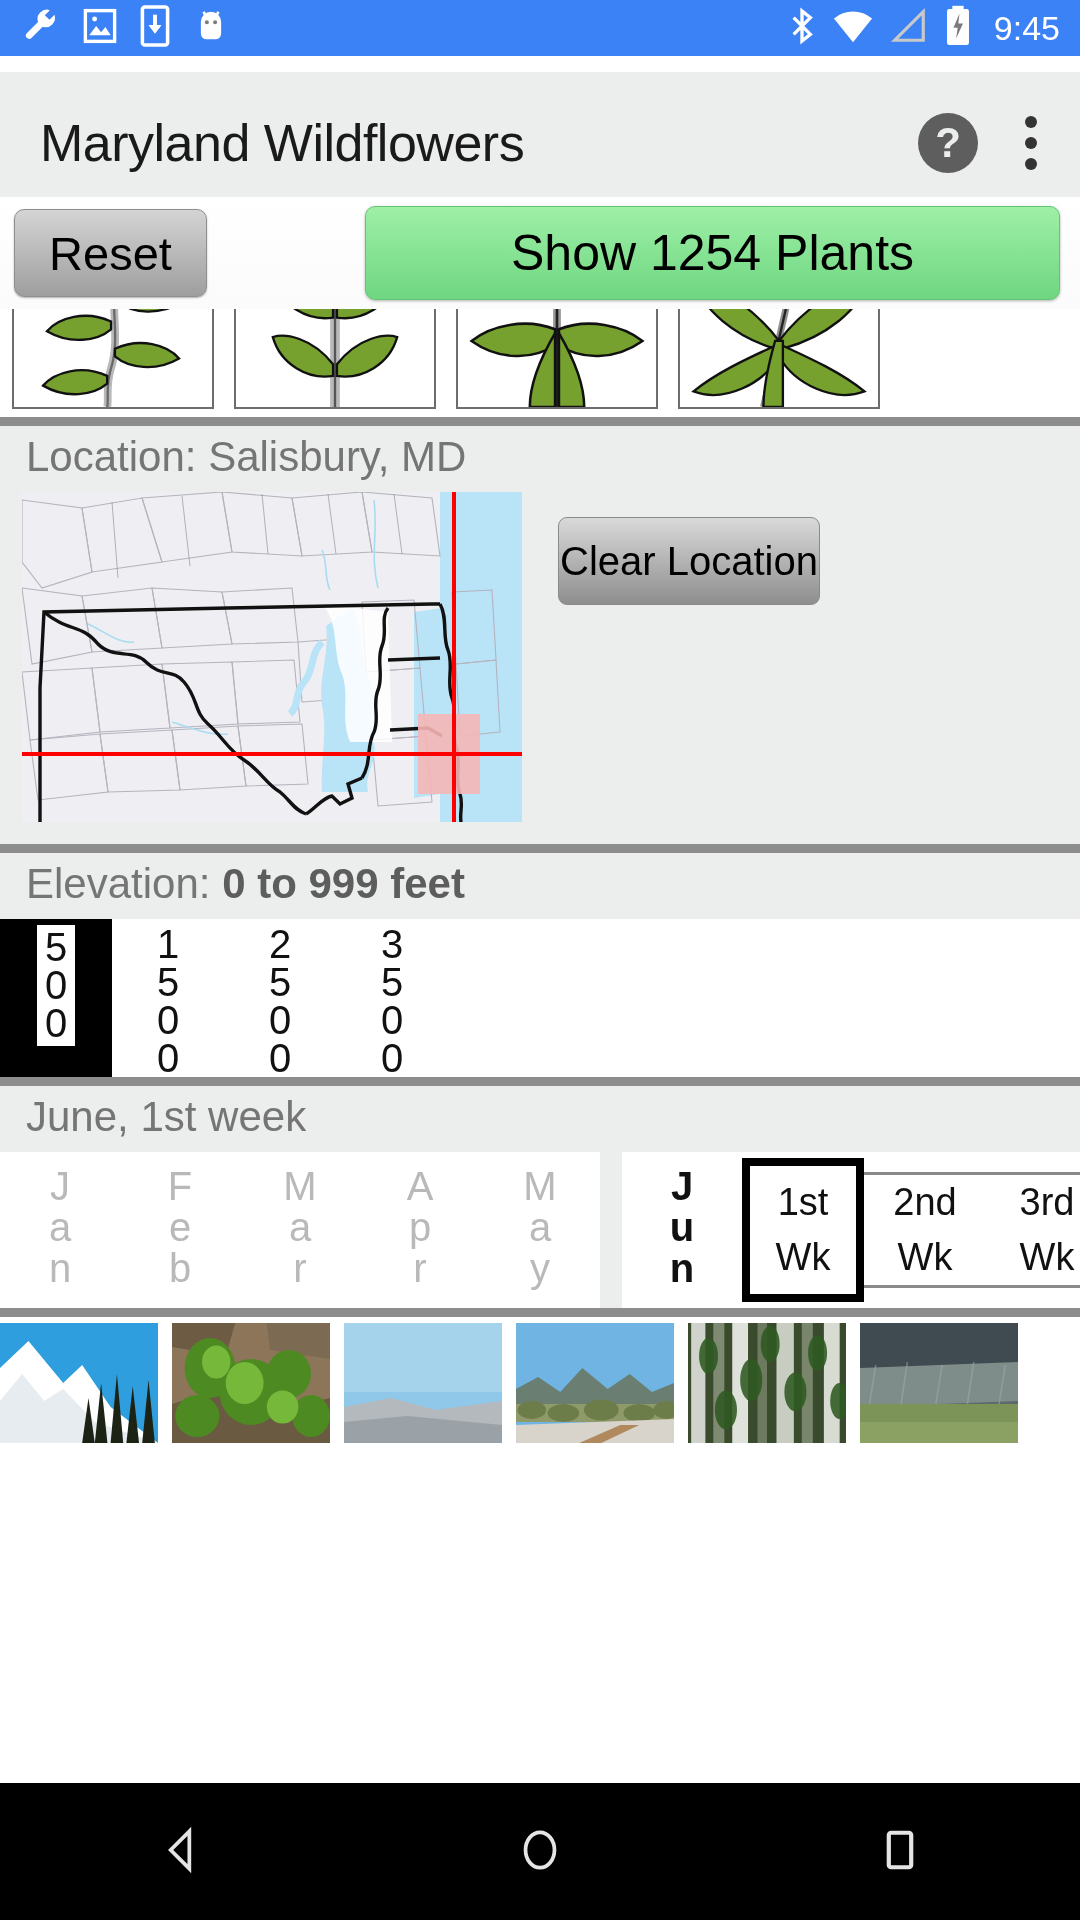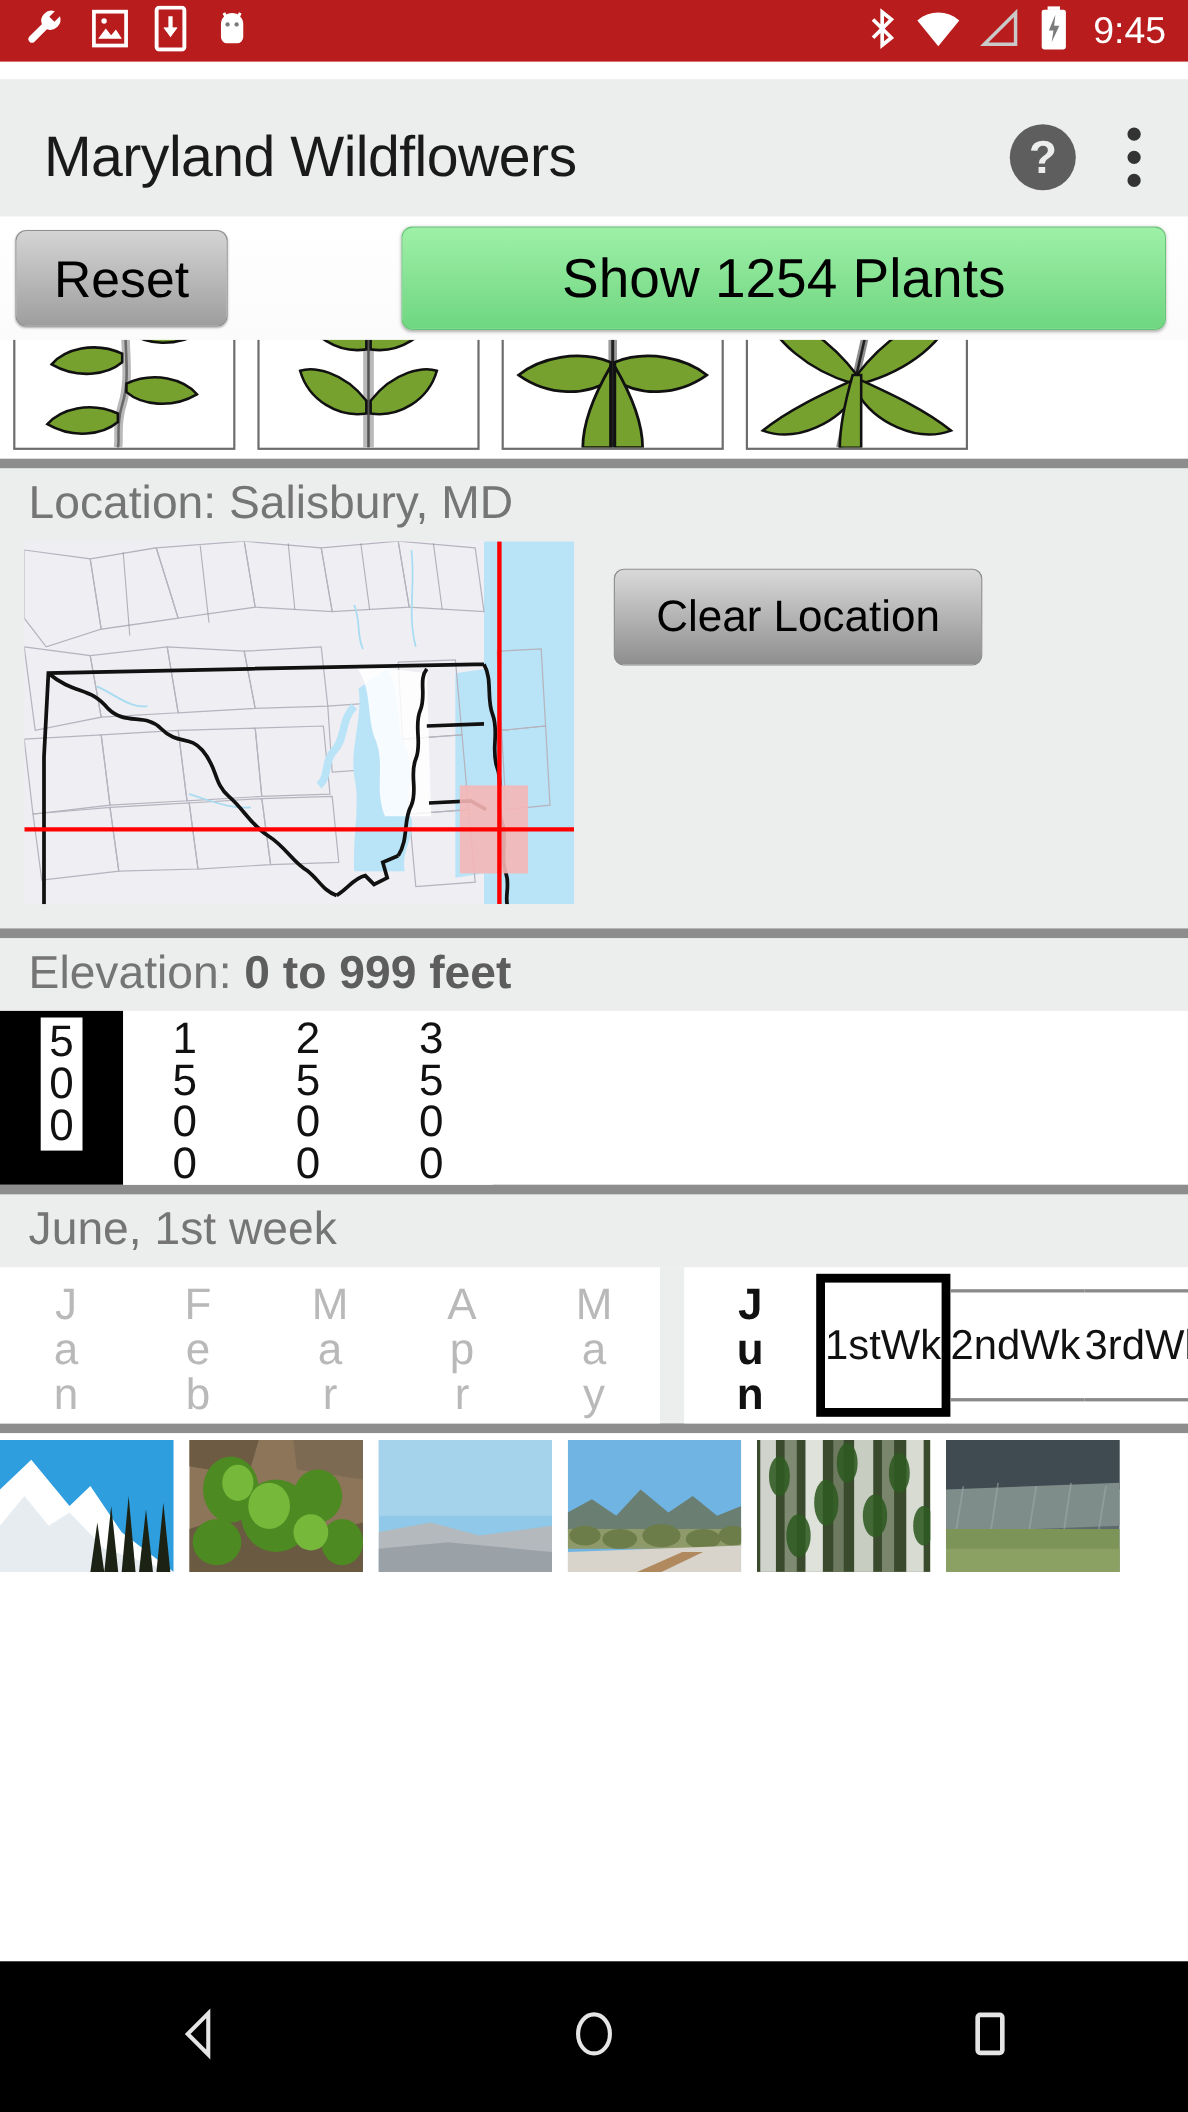--- a/index.html
+++ b/index.html
@@ -7,21 +7,21 @@
     width: 1080px; height: 1920px;
     background: #ffffff;
     font-family: "Liberation Sans", sans-serif;
     overflow: hidden;
   }
   #screen { position: relative; width: 1080px; height: 1920px; background: #ffffff; }
 
   
   .statusbar {
     position: absolute; left: 0; top: 0; width: 1080px; height: 56px;
-    background: #b91c1c; display: flex; align-items: center;
+    background: #3b82f6; display: flex; align-items: center;
     padding: 0 20px; color: #ffffff;
   }
   .sb-left { display: flex; align-items: center; gap: 22px; }
   .sb-right { margin-left: auto; display: flex; align-items: center; gap: 16px; }
   .sb-icon { display: block; }
   .sb-clock { font-size: 34px; font-weight: 400; letter-spacing: 0px; margin-left: 6px; color:#fff;}
 
   
   .appbar {
     position: absolute; left: 0; top: 72px; width: 1080px; height: 141px;
@@ -83,21 +83,21 @@
   
   .locblock { background: #eceded; padding-bottom: 22px; }
   .locrow { display: flex; align-items: flex-start; padding: 0 22px; }
   .mapbox {
     width: 500px; height: 330px; background: #efeef3; position: relative; overflow: hidden;
     border: 0;
   }
   .mapbox svg { position: absolute; left:0; top:0; width: 100%; height: 100%; }
   .btn-clearloc {
     margin-left: 36px; margin-top: 25px;
-    width: 335px; height: 88px; border-radius: 9px;
+    width: 262px; height: 88px; border-radius: 9px;
     background: linear-gradient(#d9d9d9, #8e8e8e);
     border: 1px solid #8a8a8a;
     display: flex; align-items: center; justify-content: center;
     font-size: 40px; color: #000;
   }
   .elevcell {
     width: 112px; background: #ffffff;
     display: flex; flex-direction: column; align-items: center; justify-content: flex-start;
     font-size: 40px; color: #111; line-height: 0.92; padding-top: 6px;
   }
@@ -107,22 +107,22 @@
   .elevcell .inner span { display:block; }
   .elevtrack { background:#ffffff; display:flex; }
 
   
   .monthrow { display: flex; background: #eceded; align-items: stretch; }
   .monthlist { background:#fff; display: flex; padding: 6px 0 6px 0; width: 602px; }
   .mcell { width: 120px; display: flex; flex-direction: column; align-items: center;
     font-size: 40px; line-height: 1.02; color: #b9b9b9; padding-top: 8px; }
   .mcell.cur { color: #111; font-weight: 700; }
   .weeklist { display: flex; background:#fff; margin-left: 22px; flex: 1; padding: 6px 0; }
-  .wcell { width: 122px; position: relative; display:flex; flex-direction:row;
-    align-items:center; justify-content:flex-start; font-size: 38px; color:#111; line-height: 1.45;
+  .wcell { width: 122px; position: relative; display:flex; flex-direction:column;
+    align-items:center; justify-content:center; font-size: 38px; color:#111; line-height: 1.45;
     border-top: 3px solid #8a8a8a; border-bottom: 3px solid #8a8a8a; margin: 14px 0; }
   .wcell.sel { border: 8px solid #000; margin: 0; }
   .wcell .m { display: block; }
 
   
   .habstrip { display: flex; gap: 14px; padding: 6px 0 0 0; background:#fff; overflow:hidden; }
   .habcard { width: 158px; height: 120px; overflow:hidden; position: relative; flex: 0 0 auto; }
   .habcard svg { display:block; width: 100%; height: 100%; }
 
   

